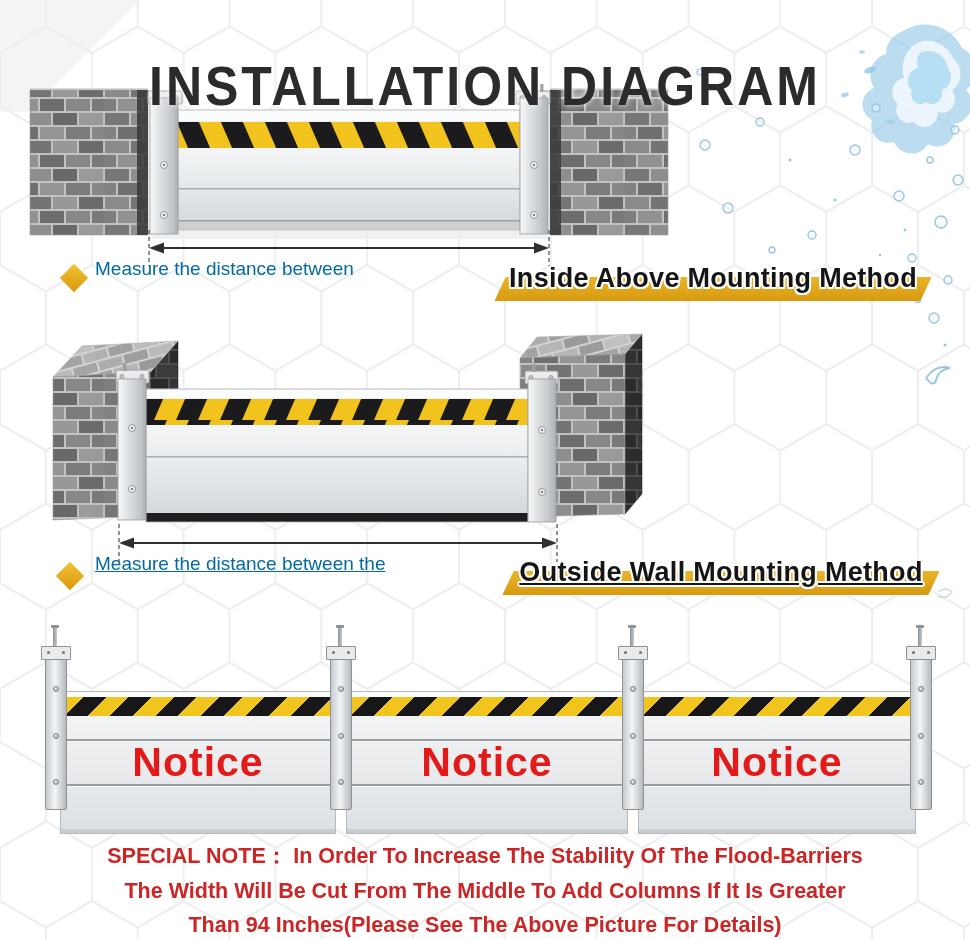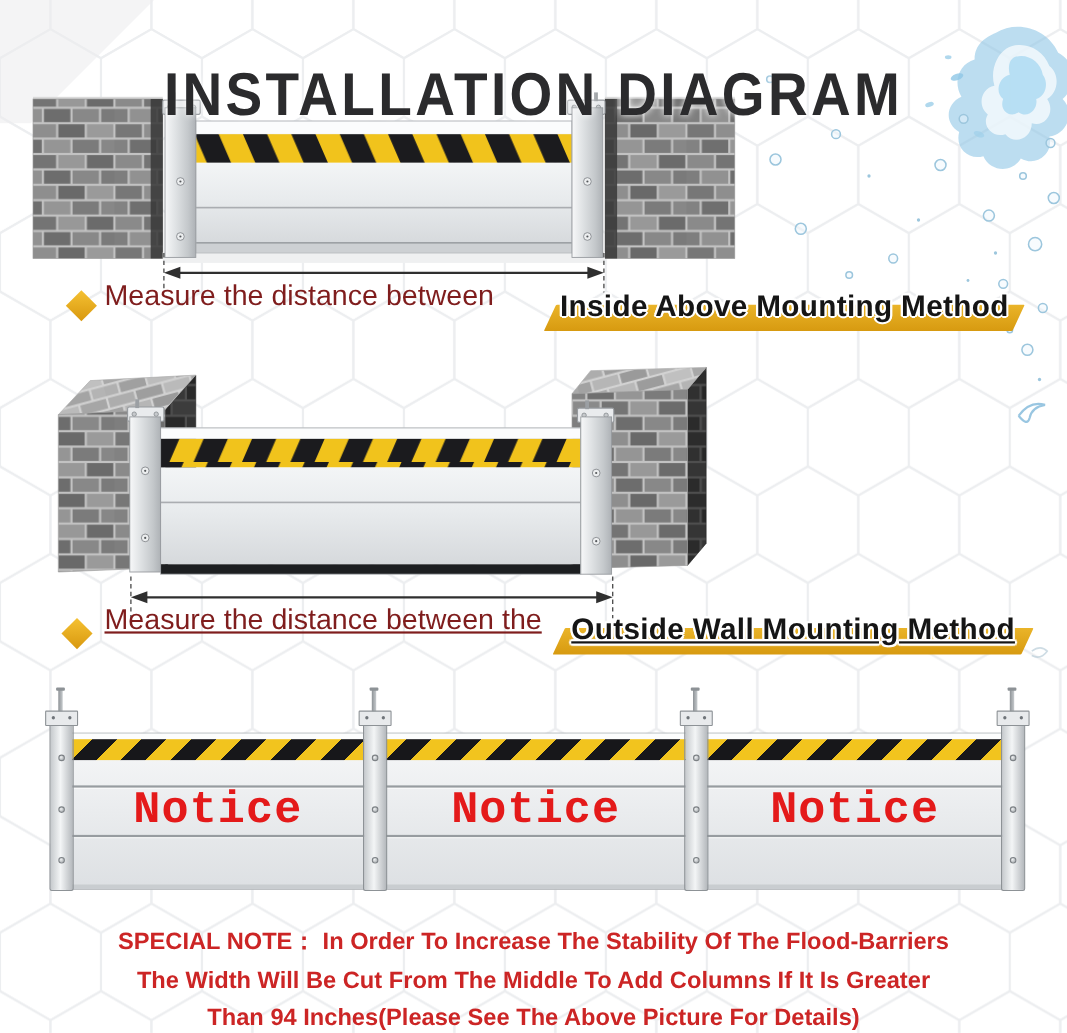--- a/index.html
+++ b/index.html
@@ -8,43 +8,43 @@
   svg{display:block;}
   .layer{position:absolute;left:0;top:0;}
 
   
   .title{position:absolute;top:20px;left:0;width:100%;text-align:center;
          font-size:50px;font-weight:bold;letter-spacing:3px;color:#2b2b2d;
          transform:scaleY(1.1);transform-origin:top center;
          text-shadow:0 0 6px rgba(255,255,255,.95);}
 
   
-  .caption{position:absolute;color:#7f1d1d;font-size:26px;line-height:23px;}
+  .caption{position:absolute;color:#0369a1;font-size:19px;line-height:23px;}
   .cap1{left:95px;top:257px;}
   .cap2{left:95px;top:552px;text-decoration:underline;}
   .diamond{position:absolute;width:20px;height:20px;transform:rotate(45deg);
            background:linear-gradient(135deg,#f5c132,#d8980f);}
   .d1{left:64px;top:268px;}
   .d2{left:60px;top:566px;}
 
   
   .bar{position:absolute;height:24px;background:linear-gradient(#eab429,#d79a10);
        transform:skewX(-25deg);border-radius:1px;}
   .bar1{left:500px;top:277px;width:426px;}
   .bar2{left:508px;top:571px;width:426px;}
   .method-label{position:absolute;width:426px;text-align:center;font-size:27px;font-weight:bold;
         color:#151515;letter-spacing:.3px;white-space:nowrap;
         text-shadow:2px 0 0 #fff,-2px 0 0 #fff,0 2px 0 #fff,0 -2px 0 #fff,
                     1.5px 1.5px 0 #fff,-1.5px 1.5px 0 #fff,1.5px -1.5px 0 #fff,-1.5px -1.5px 0 #fff;}
   .ml1{left:500px;top:263px;}
   .ml2{left:508px;top:557px;text-decoration:underline;}
 
   
-  .panel{position:absolute;top:666px;height:141px;background:linear-gradient(#f7f8f9,#dde0e3);
-         border:1px solid #b6babd;box-shadow:inset 0 -4px 0 #c9cdd0;z-index:2;font-family:Liberation Mono, monospace;}
+  .panel{position:absolute;top:691px;height:141px;background:linear-gradient(#f7f8f9,#dde0e3);
+         border:1px solid #b6babd;box-shadow:inset 0 -4px 0 #c9cdd0;z-index:2;}
   .pwhite{height:5px;background:#fcfdfd;}
   .phaz{height:19px;background:repeating-linear-gradient(135deg,#f2c41e 0 16px,#17171a 16px 32px);}
   .seam{position:absolute;left:0;width:100%;height:2px;background:#979ca0;box-shadow:0 1px 0 rgba(255,255,255,.8);}
   .s1{top:47px;} .s2{top:92px;}
   .notice{position:absolute;top:47px;left:0;width:100%;height:46px;display:flex;
           align-items:center;justify-content:center;
           font-size:41px;font-weight:bold;color:#e41a1a;letter-spacing:1px;}
   .post{position:absolute;top:650px;width:20px;height:158px;z-index:3;
         background:linear-gradient(90deg,#c6cacd,#f3f5f6 45%,#b5b9bd);
         border:1px solid #8d9296;border-radius:2px;}

